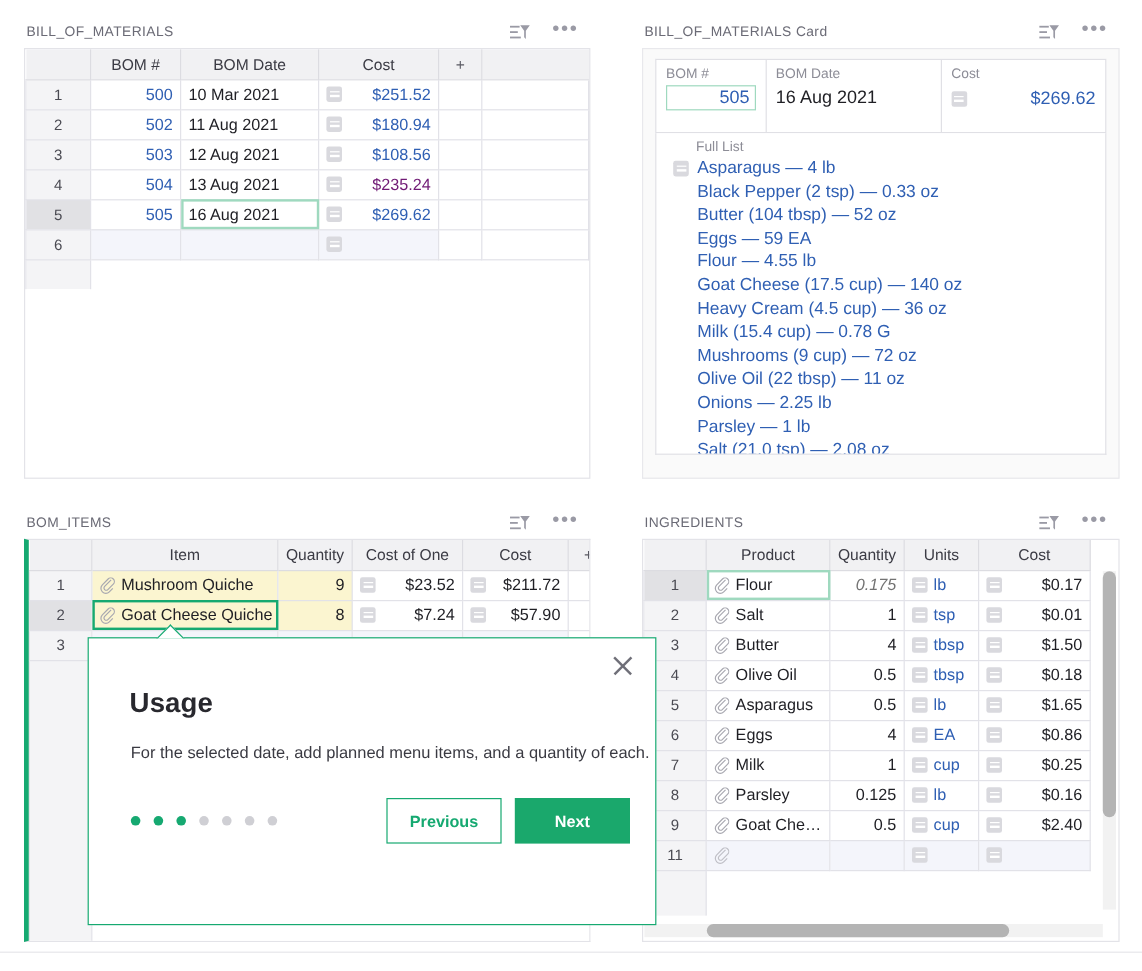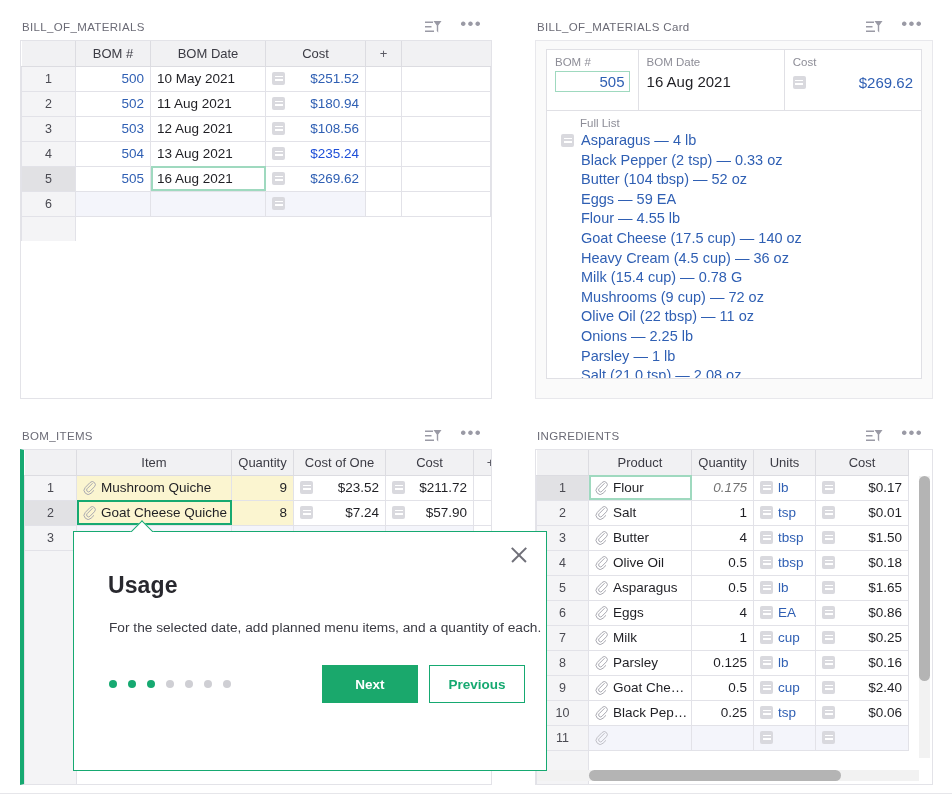--- a/index.html
+++ b/index.html
@@ -312,21 +312,21 @@
             <th>BOM Date</th>
             <th>Cost</th>
             <th class="plus">+</th>
             <th class="tail"></th>
           </tr>
         </thead>
         <tbody>
           <tr>
             <td class="rownum">1</td>
             <td class="num">500</td>
-            <td class="plain">10 May 2021</td>
+            <td class="plain">10 Mar 2021</td>
             <td>
               <span class="cellwrap">
                   <span class="fx"></span>
               <span class="v num" style="color:#2f5fb3">$251.52</span>
                 </span>
             </td>
             <td class="tail"></td>
             <td class="tail"></td>
           </tr>
           <tr>
@@ -355,21 +355,21 @@
             <td class="tail"></td>
             <td class="tail"></td>
           </tr>
           <tr>
             <td class="rownum">4</td>
             <td class="num">504</td>
             <td class="plain">13 Aug 2021</td>
             <td>
               <span class="cellwrap">
                   <span class="fx"></span>
-              <span class="v num" style="color:#1d4ed8">$235.24</span>
+              <span class="v num" style="color:#701a75">$235.24</span>
                 </span>
             </td>
             <td class="tail"></td>
             <td class="tail"></td>
           </tr>
           <tr>
             <td class="rownum sel">5</td>
             <td class="num">505</td>
             <td class="plain sel-cell">16 Aug 2021</td>
             <td>
@@ -785,39 +785,20 @@
                 </span>
               </td>
               <td class="">
                 <span class="cellwrap">
                   <span class="fx"></span>
                   <span class="v">$2.40</span>
                 </span>
               </td>
             </tr>
             <tr>
-              <td class="rownum">10</td>
-              <td class="plain"><span class="clip"><svg width="13" height="14" viewBox="0 0 13 14">
-                    <path d="M9.6 2.2 L4.2 7.6 a1.9 1.9 0 0 0 2.7 2.7 L11.4 5.8 a3 3 0 0 0 -4.3 -4.3 L2.3 6.4 a4.1 4.1 0 0 0 5.8 5.8 L11 9.3" fill="none" stroke="#a8a8b0" stroke-width="1"></path>
-                  </svg></span><span>Black Pep…</span></td>
-              <td class="num" style="color:#1f1f24;">0.25</td>
-              <td class="">
-                <span class="cellwrap">
-                  <span class="fx"></span>
-                  <span class="v" style="text-align:left;padding-left:5px;color:#2f5fb3;">tsp</span>
-                </span>
-              </td>
-              <td class="">
-                <span class="cellwrap">
-                  <span class="fx"></span>
-                  <span class="v">$0.06</span>
-                </span>
-              </td>
-            </tr>
-            <tr>
               <td class="rownum">11</td>
               <td class="plain empty-new"><span class="clip"><svg width="13" height="14" viewBox="0 0 13 14">
                     <path d="M9.6 2.2 L4.2 7.6 a1.9 1.9 0 0 0 2.7 2.7 L11.4 5.8 a3 3 0 0 0 -4.3 -4.3 L2.3 6.4 a4.1 4.1 0 0 0 5.8 5.8 L11 9.3" fill="none" stroke="#bfbfc6" stroke-width="1"></path>
                   </svg></span><span></span></td>
               <td class="num empty-new" style="color:#1f1f24;"></td>
               <td class="empty-new">
                 <span class="cellwrap">
                   <span class="fx"></span>
                   <span class="v" style="text-align:left;padding-left:5px;color:#2f5fb3;"></span>
                 </span>
@@ -852,19 +833,19 @@
     <div class="dots" id="coach-dots">
         <span class="dot on"></span>
         <span class="dot on"></span>
         <span class="dot on"></span>
         <span class="dot"></span>
         <span class="dot"></span>
         <span class="dot"></span>
         <span class="dot"></span>
       </div>
     <div class="btns">
+      <div class="btn prev">Previous</div>
       <div class="btn next">Next</div>
-      <div class="btn prev">Previous</div>
     </div>
   </div>
 
   <div id="bottom-strip"></div>
 </div>
 
 </body></html>

